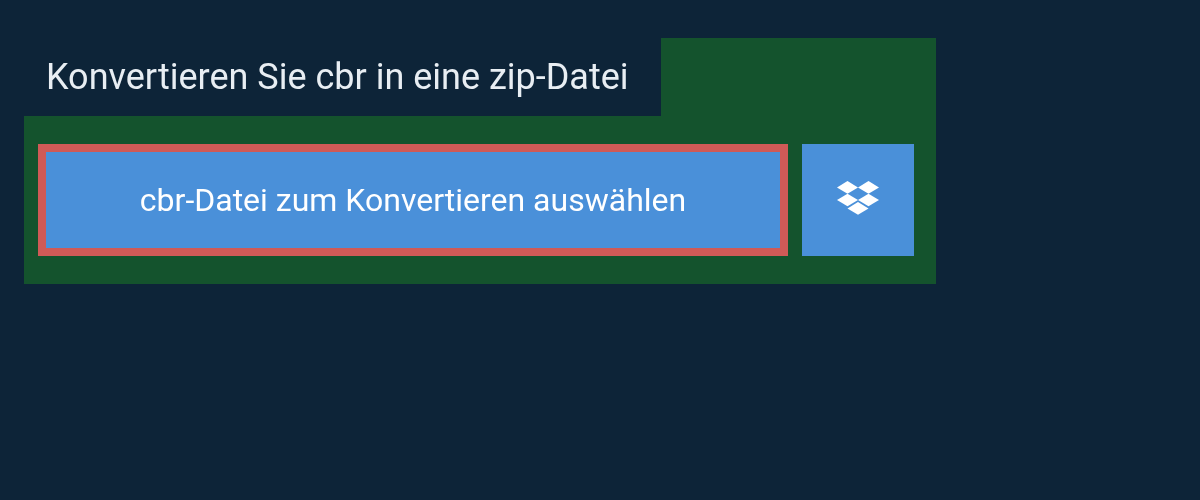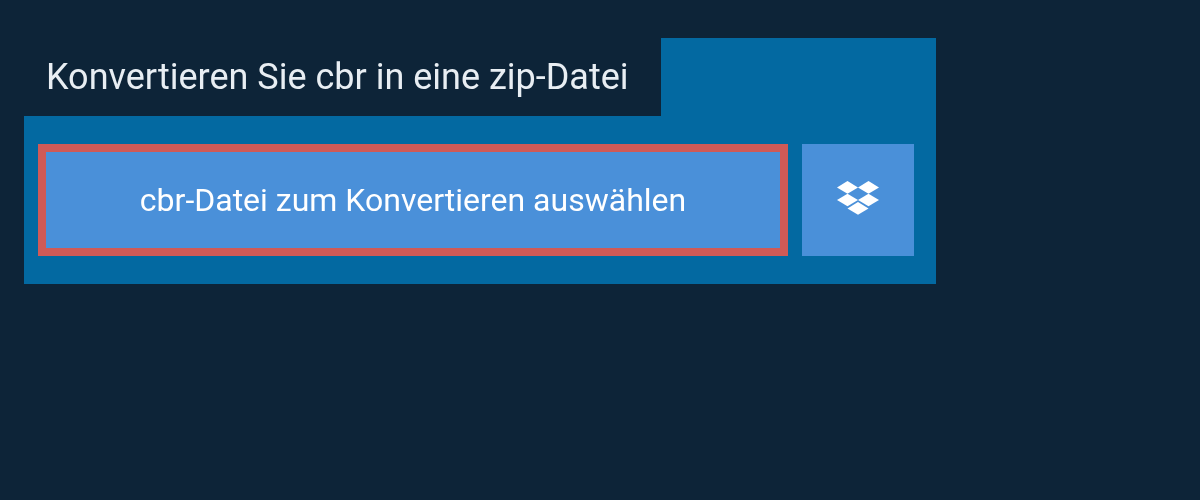--- a/index.html
+++ b/index.html
@@ -12,21 +12,21 @@
       height: 500px;
       background: #0d2438;
       font-family: -apple-system, BlinkMacSystemFont, "Segoe UI", Roboto, sans-serif;
       overflow: hidden;
     }
     .panel {
       position: absolute;
       left: 24px;
       top: 38px;
       width: 912px;
-      background: #0369a1;
+      background: #14532d;
     }
     .title-bar {
       display: inline-block;
       background: #0d2438;
       padding: 18px 32px 18px 22px;
       color: #e8eef3;
       font-size: 36px;
       font-weight: 400;
     }
     .button-row {

